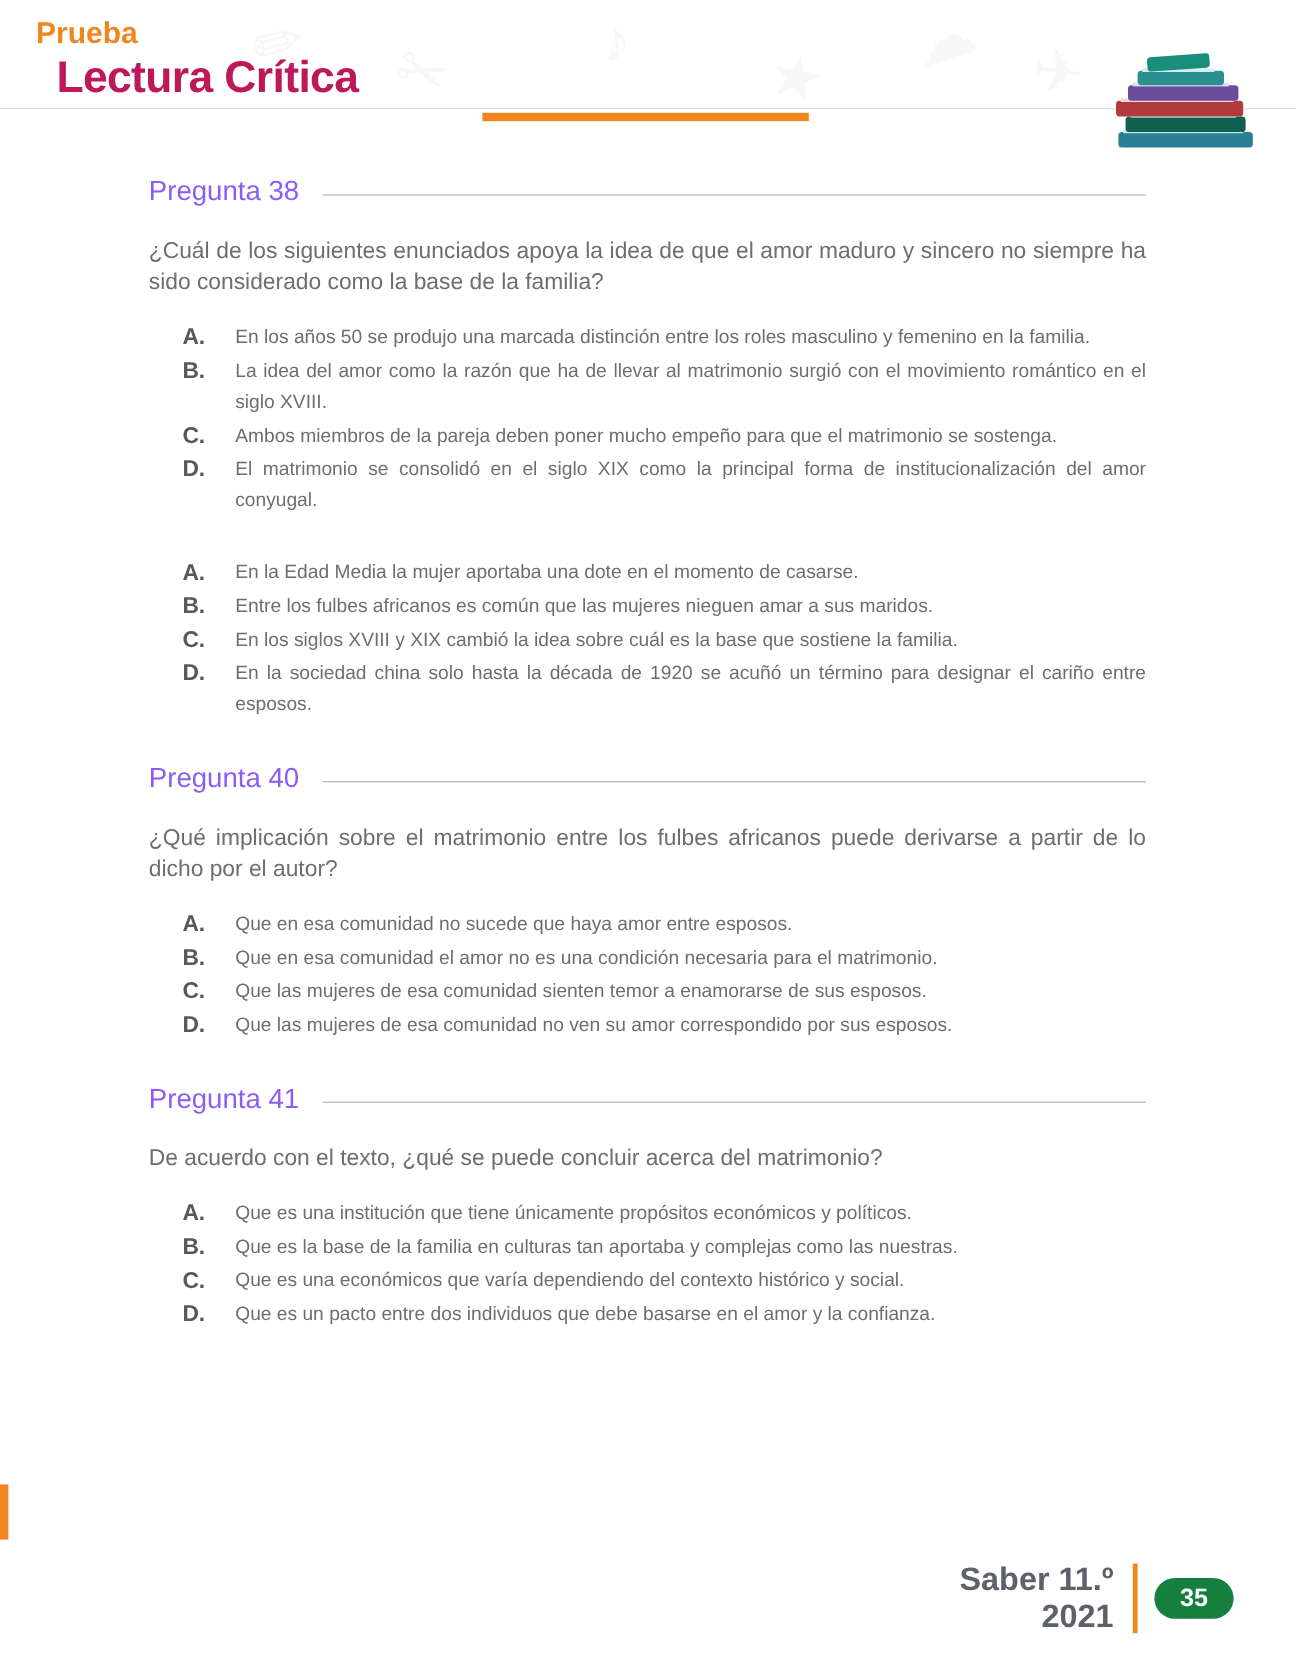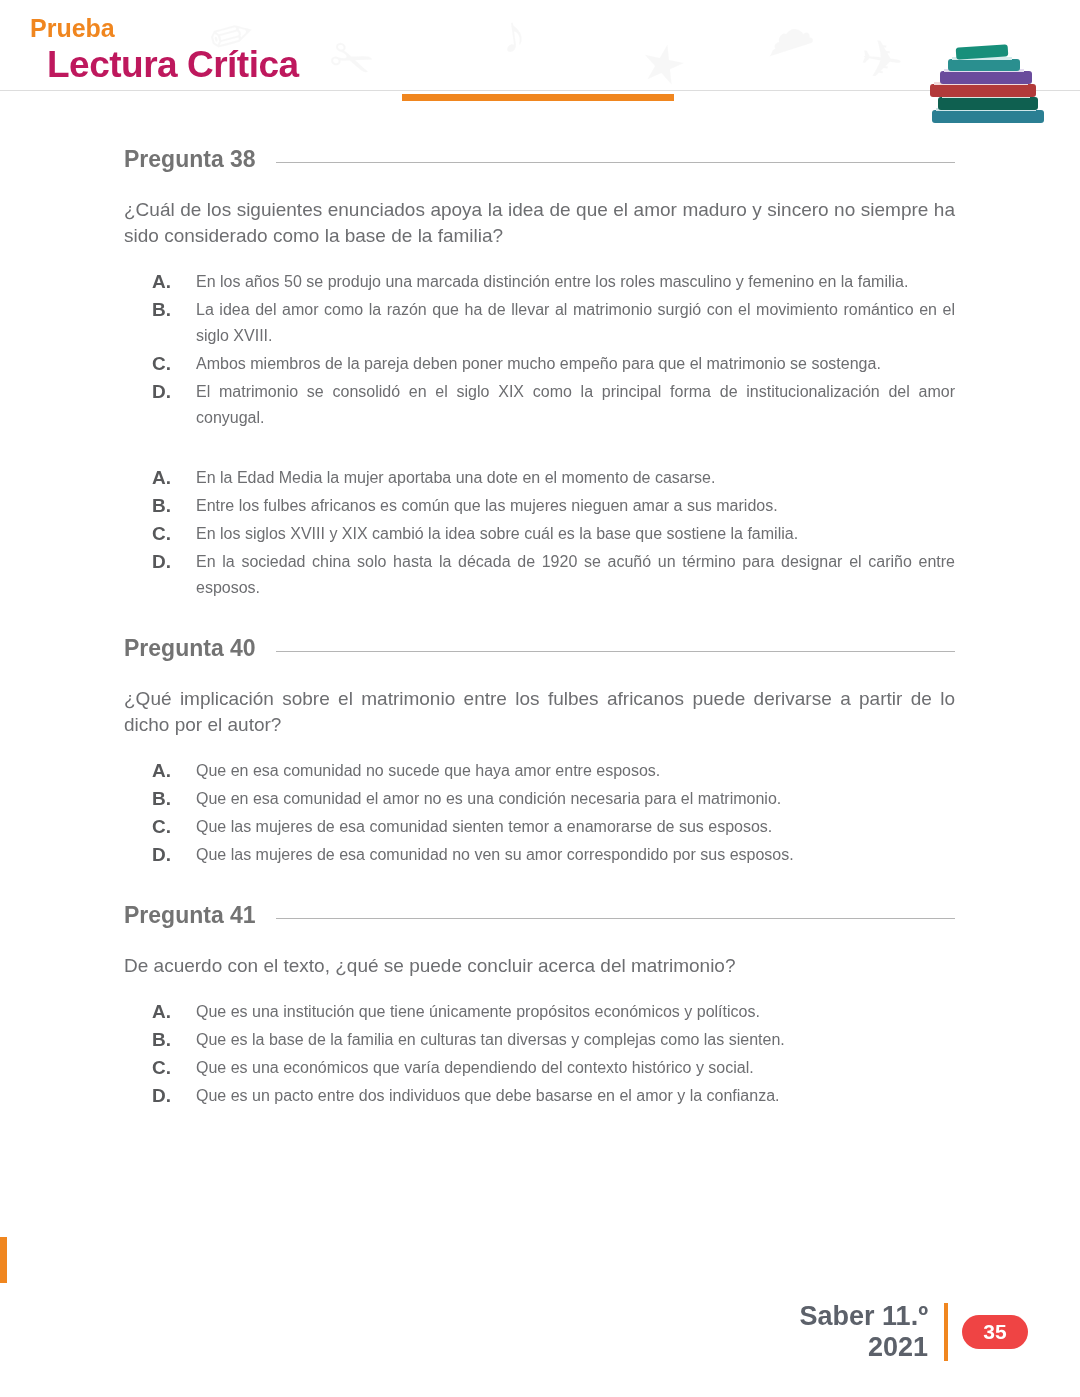--- a/index.html
+++ b/index.html
@@ -38,21 +38,21 @@
   .accent-bar {
     position:absolute; left:402px; top:94px; width:272px; height:7px; background:#f0861f;
   }
   .books { position:absolute; right:26px; top:28px; }
 
   
   main { padding:38px 125px 0 124px; }
   .question { margin-bottom:34px; }
   .qhead { display:flex; align-items:center; gap:20px; margin-bottom:24px; }
   .qhead h2 {
-    font-size:23px; font-weight:bold; color:#737373; white-space:nowrap;
+    font-size:23px; font-weight:normal; color:#8b5cf6; white-space:nowrap;
   }
   .qrule { flex:1; height:1px; background:#b5b5b5; margin-top:5px; }
   .prompt {
     font-size:19px; line-height:26px; color:#6d6e71;
     text-align:justify; margin-bottom:20px;
   }
   .options { padding-left:28px; }
   .option { display:flex; margin-bottom:2px; }
   .letter {
     flex:0 0 44px; width:44px;
@@ -64,21 +64,21 @@
 
   
   footer {
     position:absolute; right:0; bottom:34px;
     display:flex; align-items:center;
   }
   .brand { text-align:right; font-weight:bold; color:#5c616a; font-size:27px; line-height:31px; }
   .vbar { width:4px; height:58px; background:#f0861f; margin:0 14px 0 16px; }
   .page-badge {
     width:66px; height:34px; margin-right:52px;
-    background:#ef4444; border-radius:17px;
+    background:#15803d; border-radius:17px;
     color:#ffffff; font-size:21px; font-weight:bold;
     display:flex; align-items:center; justify-content:center;
   }
 
   .left-accent {
     position:absolute; left:0; top:1237px; width:7px; height:46px; background:#f0861f;
   }
 </style>
 </head>
 <body>
@@ -192,21 +192,21 @@
       <div class="qrule"></div>
     </div>
     <p class="prompt">De acuerdo con el texto, ¿qué se puede concluir acerca del matrimonio?</p>
     <div class="options">
       <div class="option">
         <span class="letter">A.</span>
         <span class="otext">Que es una institución que tiene únicamente propósitos económicos y políticos.</span>
       </div>
       <div class="option">
         <span class="letter">B.</span>
-        <span class="otext">Que es la base de la familia en culturas tan diversas y complejas como las sienten.</span>
+        <span class="otext">Que es la base de la familia en culturas tan aportaba y complejas como las nuestras.</span>
       </div>
       <div class="option">
         <span class="letter">C.</span>
         <span class="otext">Que es una económicos que varía dependiendo del contexto histórico y social.</span>
       </div>
       <div class="option">
         <span class="letter">D.</span>
         <span class="otext">Que es un pacto entre dos individuos que debe basarse en el amor y la confianza.</span>
       </div>
     </div>

